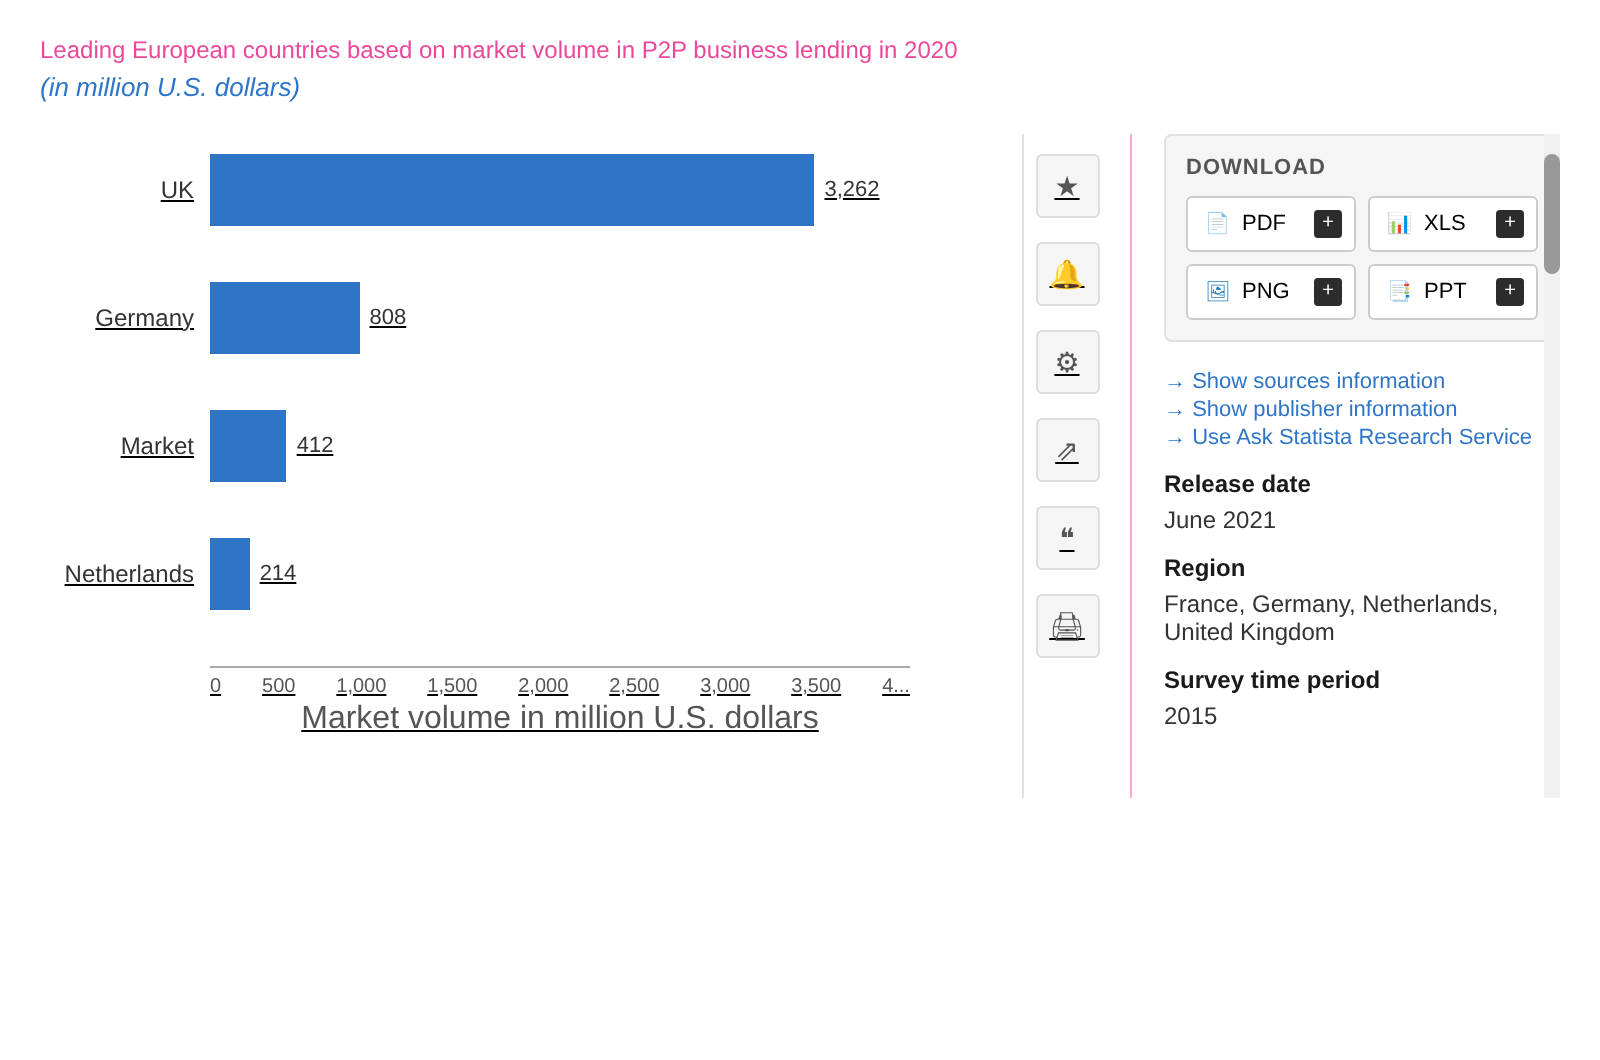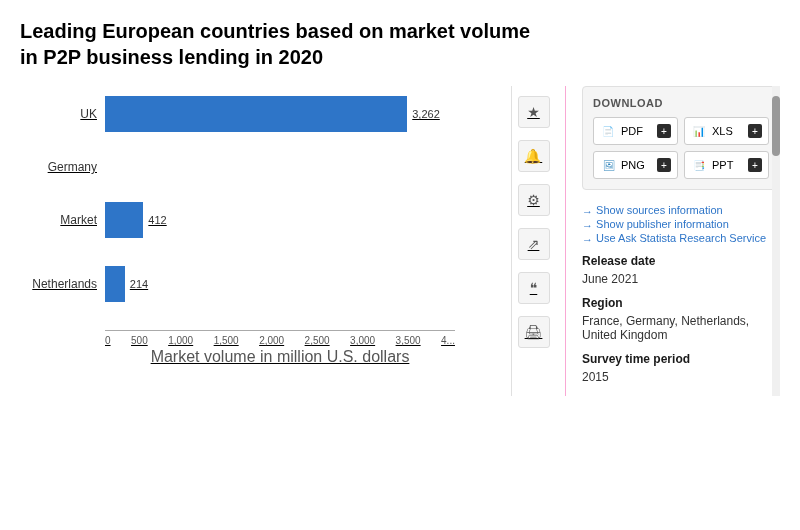--- a/index.html
+++ b/index.html
@@ -15,23 +15,23 @@
       display: flex;
       flex-direction: column;
       padding: 18px 20px 10px 20px;
     }
 
     .title-section {
       margin-bottom: 6px;
     }
 
     .main-title {
-      font-size: 20px;
-      font-weight: bold;
-      color: #000000;
+      font-size: 12px;
+      font-weight: normal;
+      color: #ec4899;
       line-height: 1.3;
       max-width: 520px;
     }
 
     .subtitle {
       font-size: 13px;
       color: #2e75c8;
       font-style: italic;
       margin-top: 2px;
     }
@@ -270,38 +270,43 @@
       margin-top: 10px;
     }
   </style>
 </head>
 <body>
 
 <div class="page-wrapper">
 
   <div class="title-section">
     <div class="main-title">Leading European countries based on market volume in P2P business lending in 2020</div>
+    <div class="subtitle">(in million U.S. dollars)</div>
   </div>
 
   <div class="content-area">
 
     <div class="chart-and-icons">
 
       <div class="chart-container">
         <div class="bar-chart" id="bar-chart-container">
 
         <div class="bar-row">
               <div class="bar-label">UK</div>
               <div class="bar-track">
                 <div class="bar-fill" style="width: 302.25px;"></div>
                 <span class="bar-value">3,262</span>
               </div>
             </div>
             <div class="bar-row">
               <div class="bar-label">Germany</div>
+              <div class="bar-track">
+                <div class="bar-fill" style="width: 74.75px;"></div>
+                <span class="bar-value">808</span>
+              </div>
             </div>
             <div class="bar-row">
               <div class="bar-label">Market</div>
               <div class="bar-track">
                 <div class="bar-fill" style="width: 38.35px;"></div>
                 <span class="bar-value">412</span>
               </div>
             </div>
             <div class="bar-row">
               <div class="bar-label">Netherlands</div>

